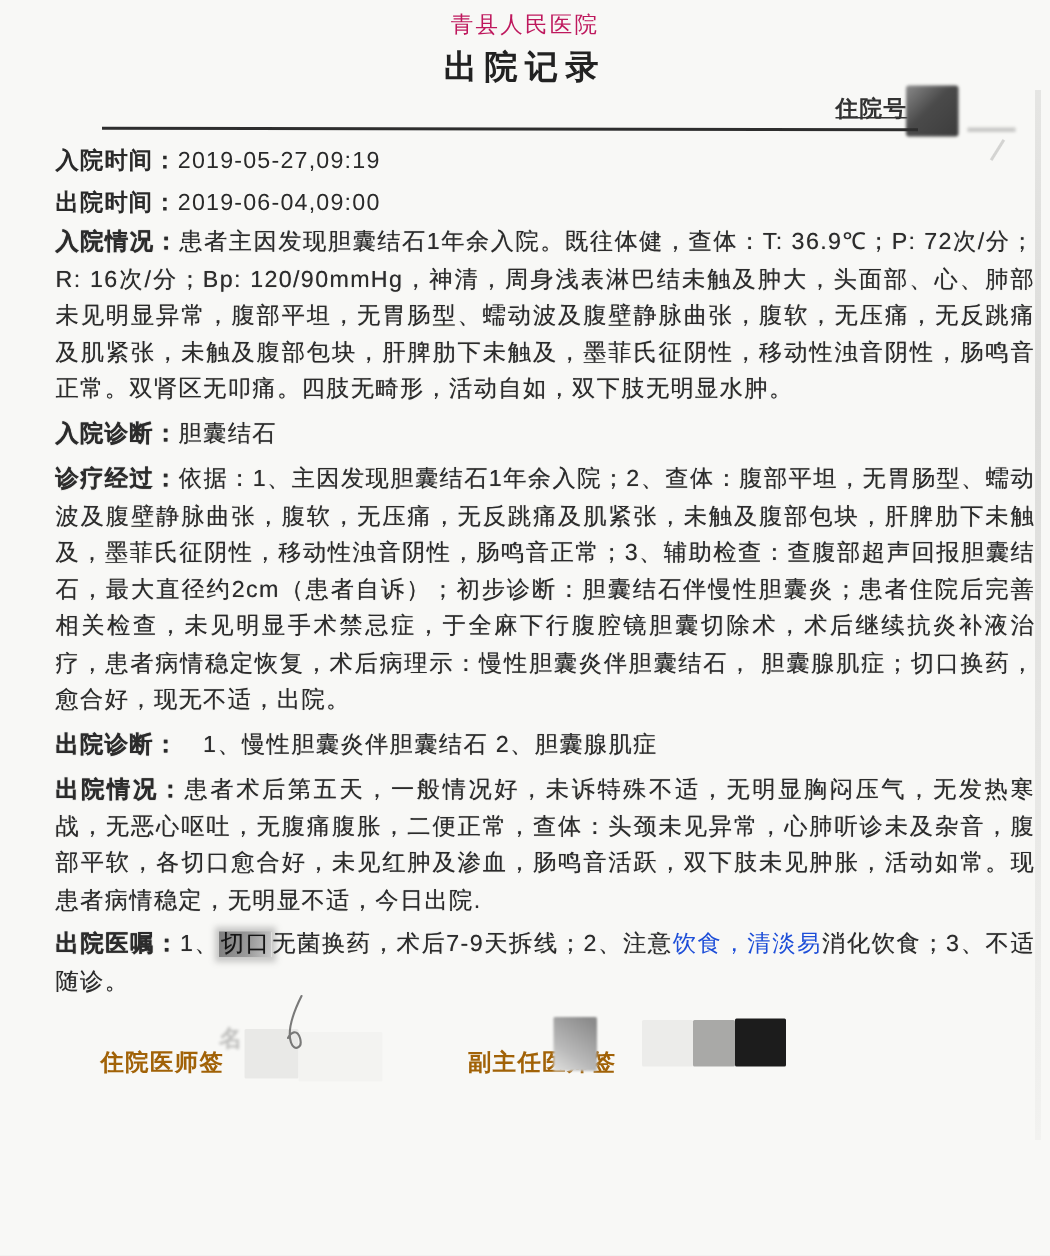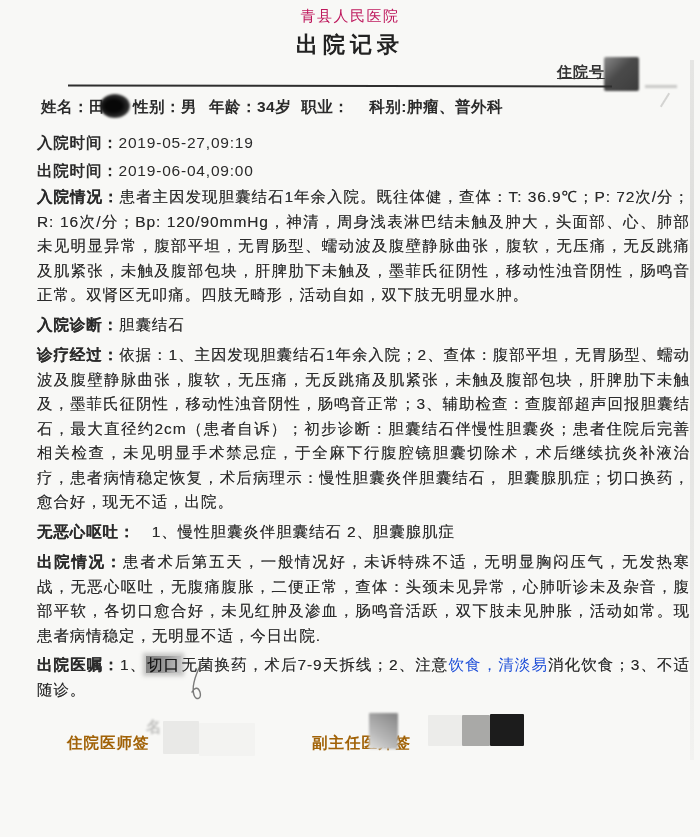--- a/index.html
+++ b/index.html
@@ -101,33 +101,32 @@
   <div class="title">出院记录</div>
   <div class="adm-label">住院号</div>
   <div class="adm-redaction"></div>
   <div class="rule"></div>
   <div class="rule-ghost"></div>
   <div class="edge-streak"></div>
   <div class="edge-tick"></div>
 
   <div class="content">
 
-    <p class="patient-line"><span>姓名：</span><span class="val mr-d">田</span><span class="name-redaction"></span><span>性别：</span><span class="val mr-a">男</span><span>年龄：</span><span class="val mr-b">34岁</span><span class="mr-c">职业：</span><span class="val"></span><span>科别:</span><span class="val">肿瘤、普外科</span></p>
 
     <p class="field-line"><span class="lbl">入院时间：</span><span>2019-05-27,09:19</span></p>
     <p class="field-line"><span class="lbl">出院时间：</span><span>2019-06-04,09:00</span></p>
 
     <div class="paras">
       <p class="para"><b class="lbl">入院情况：</b><span>患者主因发现胆囊结石1年余入院。既往体健，查体：T: 36.9℃；P: 72次/分；R: 16次/分；Bp: 120/90mmHg，神清，周身浅表淋巴结未触及肿大，头面部、心、肺部未见明显异常，腹部平坦，无胃肠型、蠕动波及腹壁静脉曲张，腹软，无压痛，无反跳痛及肌紧张，未触及腹部包块，肝脾肋下未触及，墨菲氏征阴性，移动性浊音阴性，肠鸣音正常。双肾区无叩痛。四肢无畸形，活动自如，双下肢无明显水肿。</span></p>
 
       <p class="para diag"><b class="lbl">入院诊断：</b><span>胆囊结石</span></p>
 
       <p class="para"><b class="lbl">诊疗经过：</b><span>依据：1、主因发现胆囊结石1年余入院；2、查体：腹部平坦，无胃肠型、蠕动波及腹壁静脉曲张，腹软，无压痛，无反跳痛及肌紧张，未触及腹部包块，肝脾肋下未触及，墨菲氏征阴性，移动性浊音阴性，肠鸣音正常；3、辅助检查：查腹部超声回报胆囊结石，最大直径约2cm（患者自诉）；初步诊断：胆囊结石伴慢性胆囊炎；患者住院后完善相关检查，未见明显手术禁忌症，于全麻下行腹腔镜胆囊切除术，术后继续抗炎补液治疗，患者病情稳定恢复，术后病理示：慢性胆囊炎伴胆囊结石， 胆囊腺肌症；切口换药，愈合好，现无不适，出院。</span></p>
 
-      <p class="para diag"><b class="lbl">无恶心呕吐：</b><span>　1、慢性胆囊炎伴胆囊结石 2、胆囊腺肌症</span></p>
+      <p class="para diag"><b class="lbl">出院诊断：</b><span>　1、慢性胆囊炎伴胆囊结石 2、胆囊腺肌症</span></p>
 
       <p class="para"><b class="lbl">出院情况：</b><span>患者术后第五天，一般情况好，未诉特殊不适，无明显胸闷压气，无发热寒战，无恶心呕吐，无腹痛腹胀，二便正常，查体：头颈未见异常，心肺听诊未及杂音，腹部平软，各切口愈合好，未见红肿及渗血，肠鸣音活跃，双下肢未见肿胀，活动如常。现患者病情稳定，无明显不适，今日出院.</span></p>
 
       <p class="para"><b class="lbl">出院医嘱：</b><span>1、</span><span class="smear">切口</span><span>无菌换药，术后7-9天拆线；2、注意</span><span class="faded">饮食，清淡易</span><span>消化饮食；3、不适随诊。</span></p>
     </div>
 
     <div class="sig-row">
       <span class="sig-label resident">住院医师签</span>
       <span class="sig-ghost">名</span>
       <span class="sig-box box-l1"></span>

